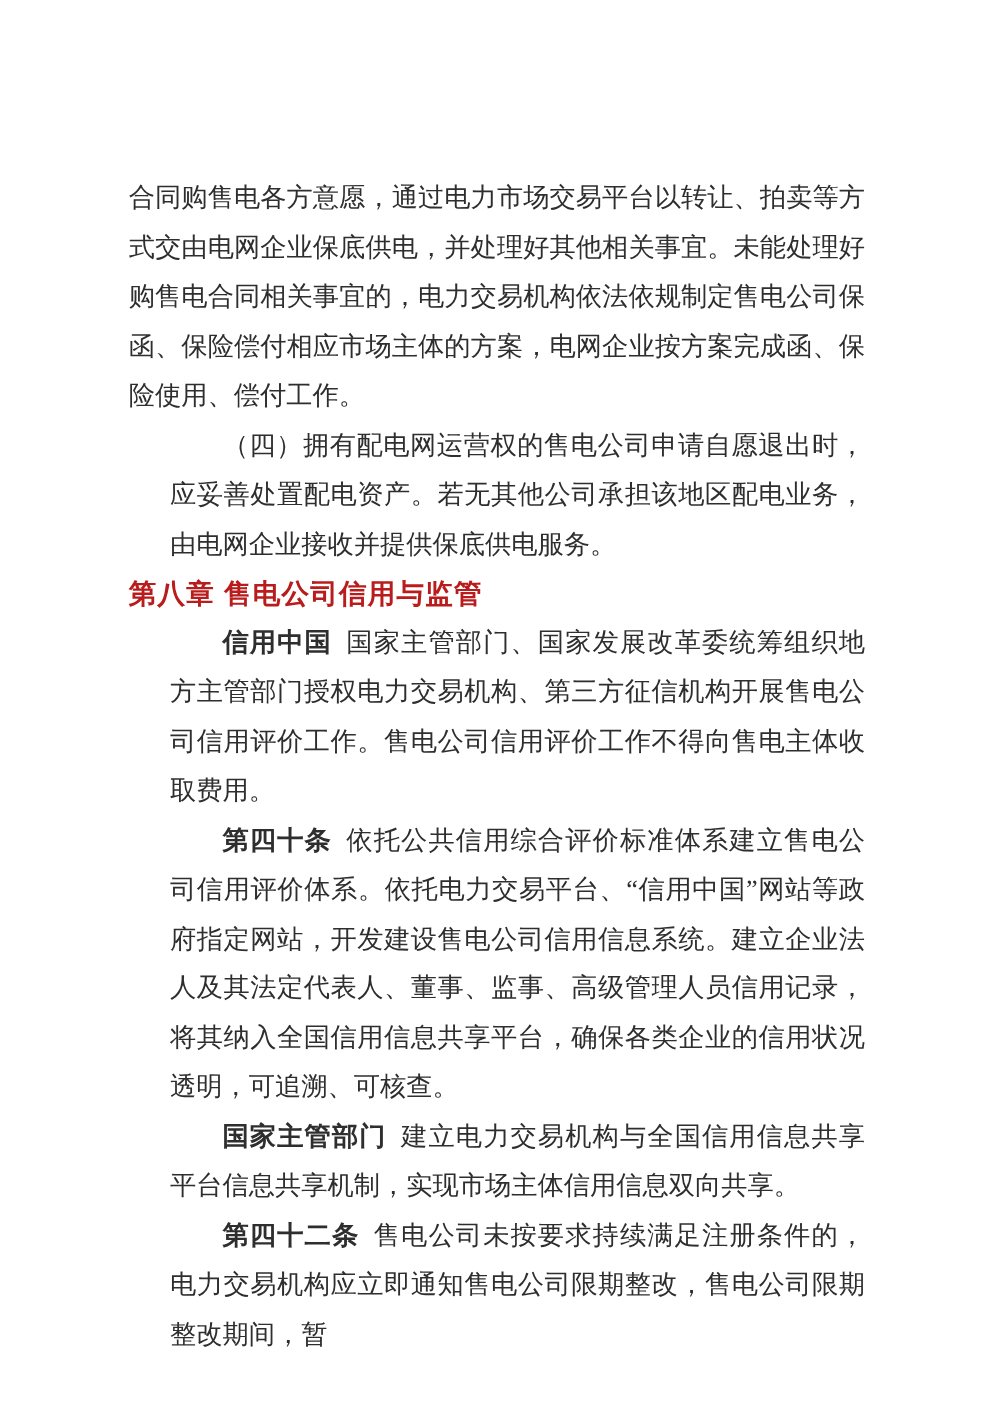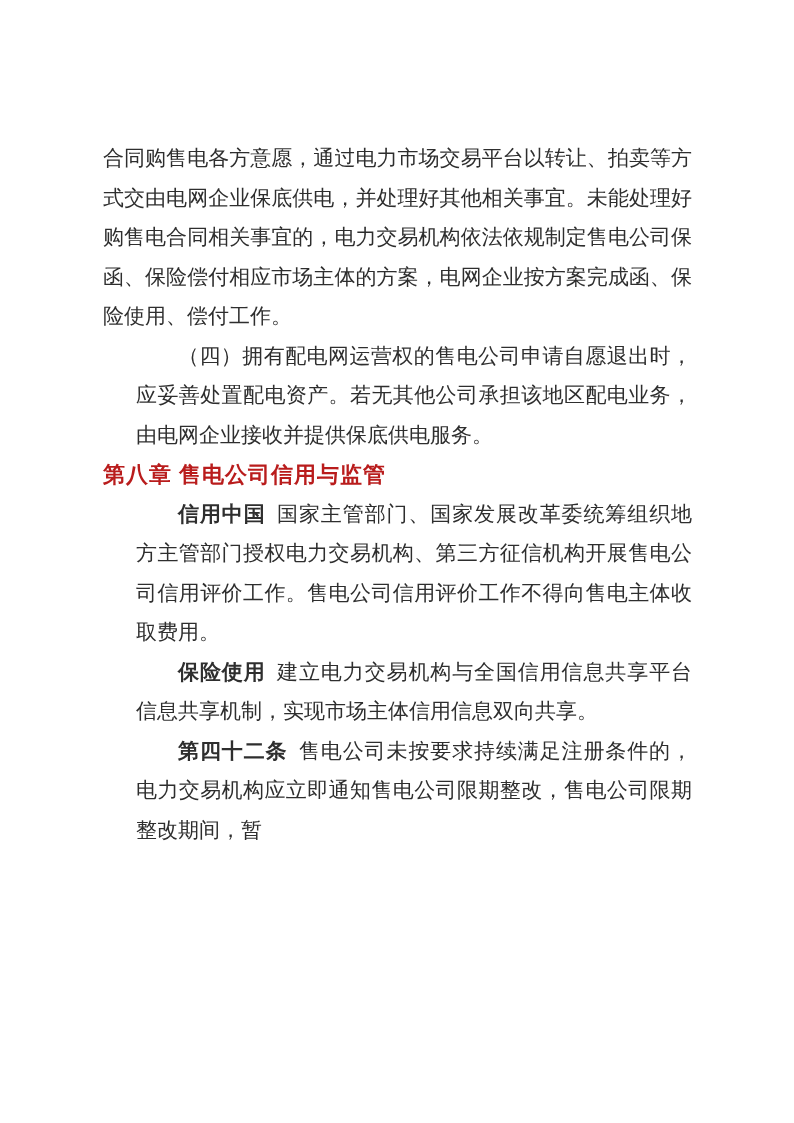--- a/index.html
+++ b/index.html
@@ -67,19 +67,20 @@
   <div class="content">
 
     <p class="body-paragraph"><span class="lead"></span><span>合同购售电各方意愿，通过电力市场交易平台以转让、拍卖等方式交由电网企业保底供电，并处理好其他相关事宜。未能处理好购售电合同相关事宜的，电力交易机构依法依规制定售电公司保函、保险偿付相应市场主体的方案，电网企业按方案完成函、保险使用、偿付工作。</span></p>
 
     <p class="body-paragraph indented"><span class="lead"></span><span>（四）拥有配电网运营权的售电公司申请自愿退出时，应妥善处置配电资产。若无其他公司承担该地区配电业务，由电网企业接收并提供保底供电服务。</span></p>
 
     <h2 class="chapter-heading">第八章 售电公司信用与监管</h2>
 
     <p class="body-paragraph indented"><span class="lead">信用中国</span><span>国家主管部门、国家发展改革委统筹组织地方主管部门授权电力交易机构、第三方征信机构开展售电公司信用评价工作。售电公司信用评价工作不得向售电主体收取费用。</span></p>
 
+    <p class="body-paragraph indented"><span class="lead">第四十条</span><span>依托公共信用综合评价标准体系建立售电公司信用评价体系。依托电力交易平台、“信用中国”网站等政府指定网站，开发建设售电公司信用信息系统。建立企业法人及其法定代表人、董事、监事、高级管理人员信用记录，将其纳入全国信用信息共享平台，确保各类企业的信用状况透明，可追溯、可核查。</span></p>
 
-    <p class="body-paragraph indented"><span class="lead">保险使用</span><span>建立电力交易机构与全国信用信息共享平台信息共享机制，实现市场主体信用信息双向共享。</span></p>
+    <p class="body-paragraph indented"><span class="lead">国家主管部门</span><span>建立电力交易机构与全国信用信息共享平台信息共享机制，实现市场主体信用信息双向共享。</span></p>
 
     <p class="body-paragraph indented"><span class="lead">第四十二条</span><span>售电公司未按要求持续满足注册条件的，电力交易机构应立即通知售电公司限期整改，售电公司限期整改期间，暂</span></p>
 
   </div>
 </div>
 
 </body></html>

